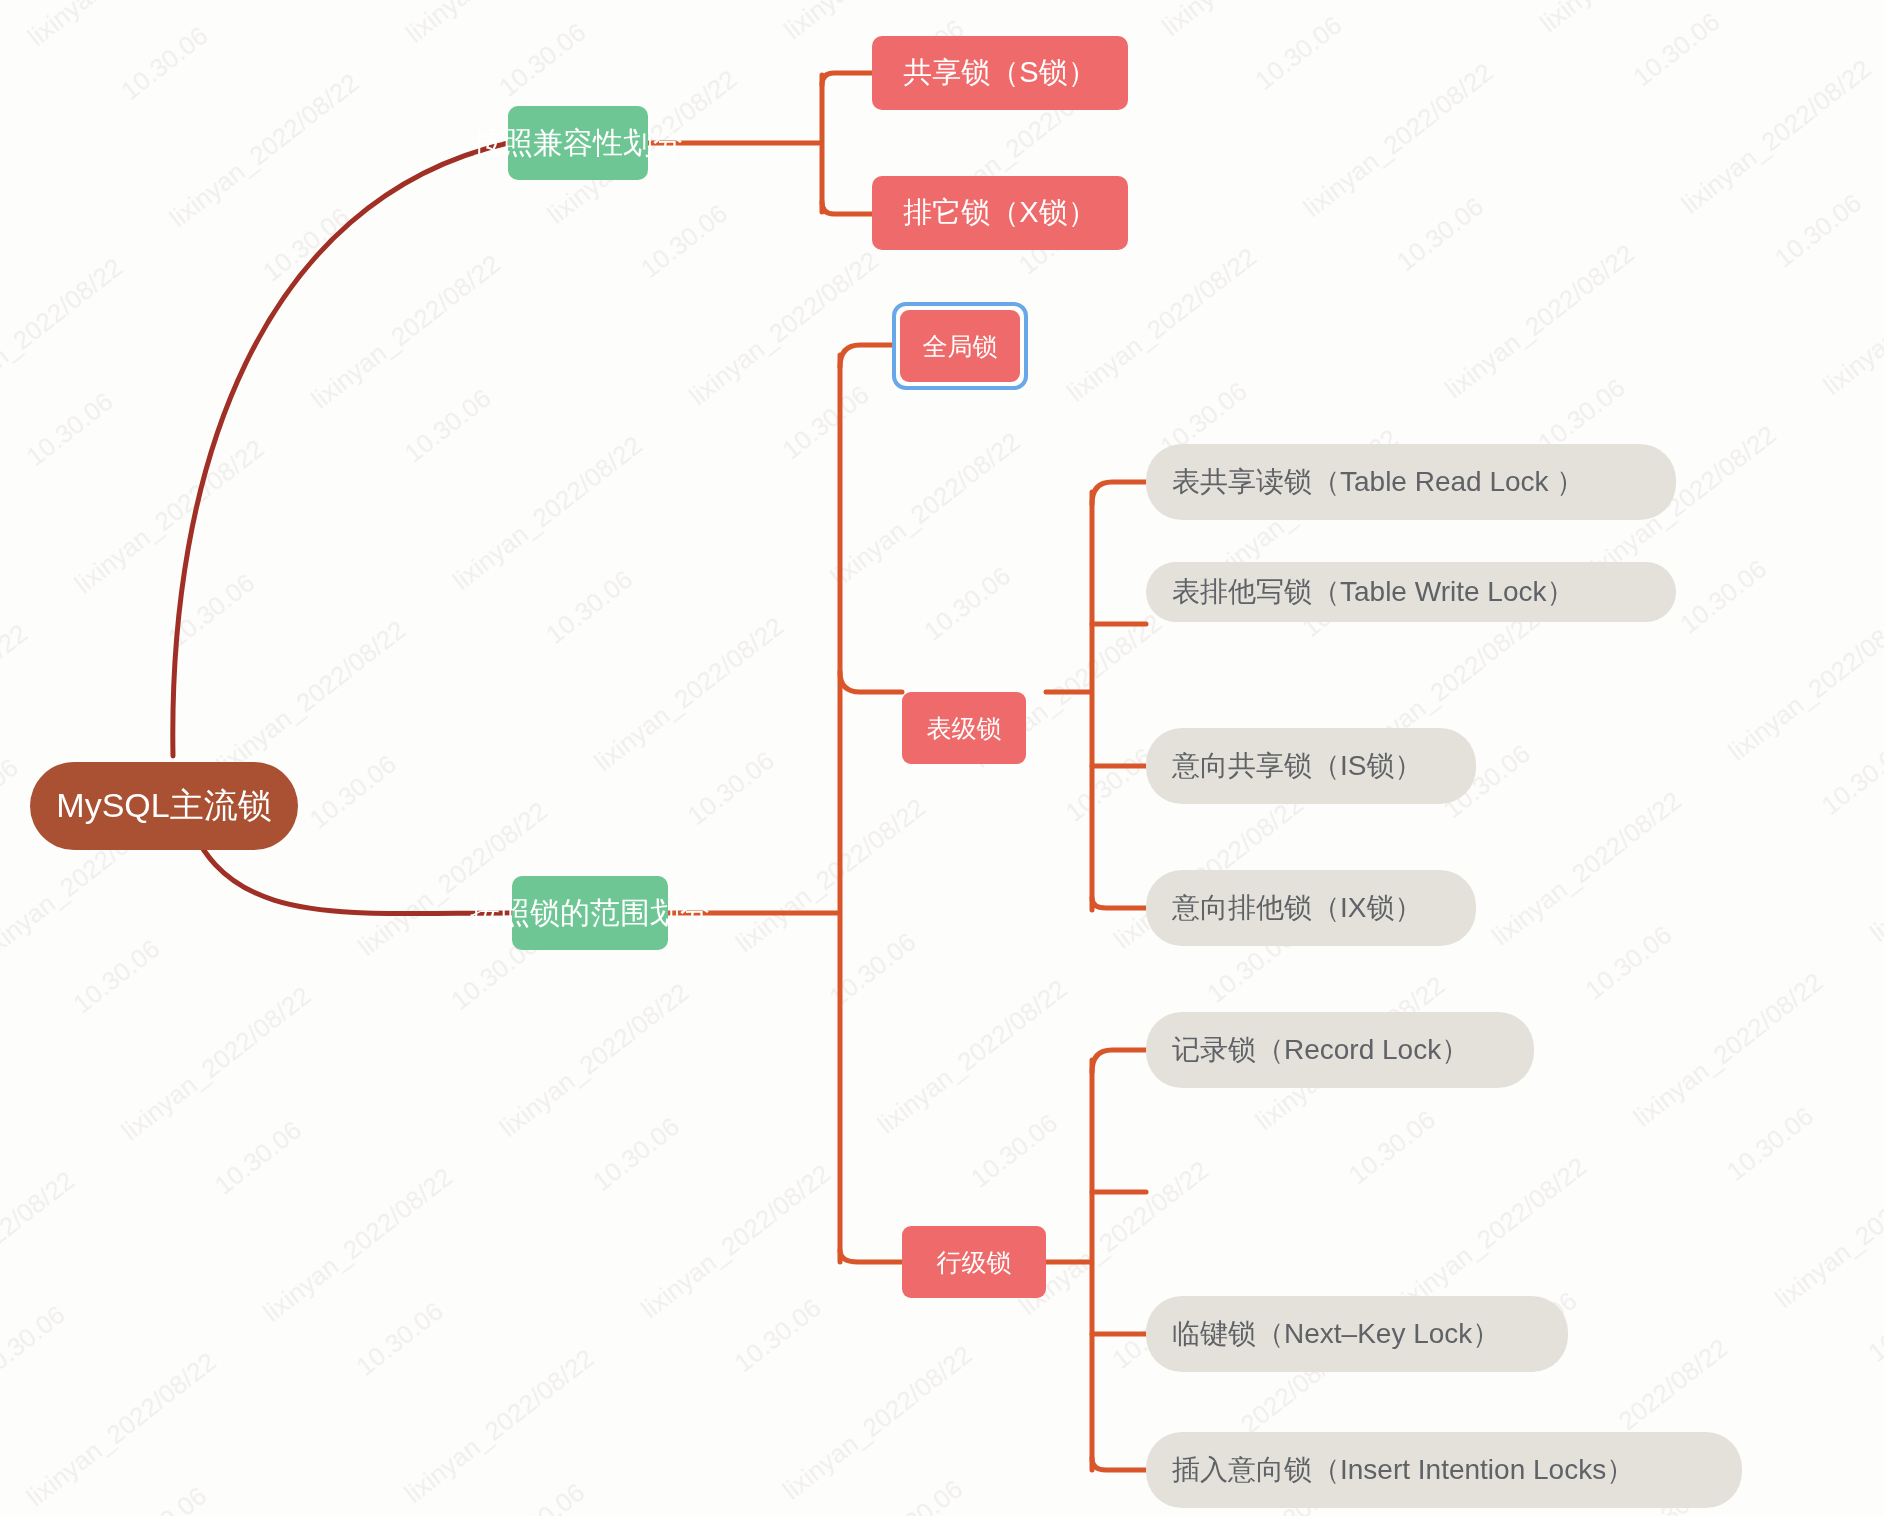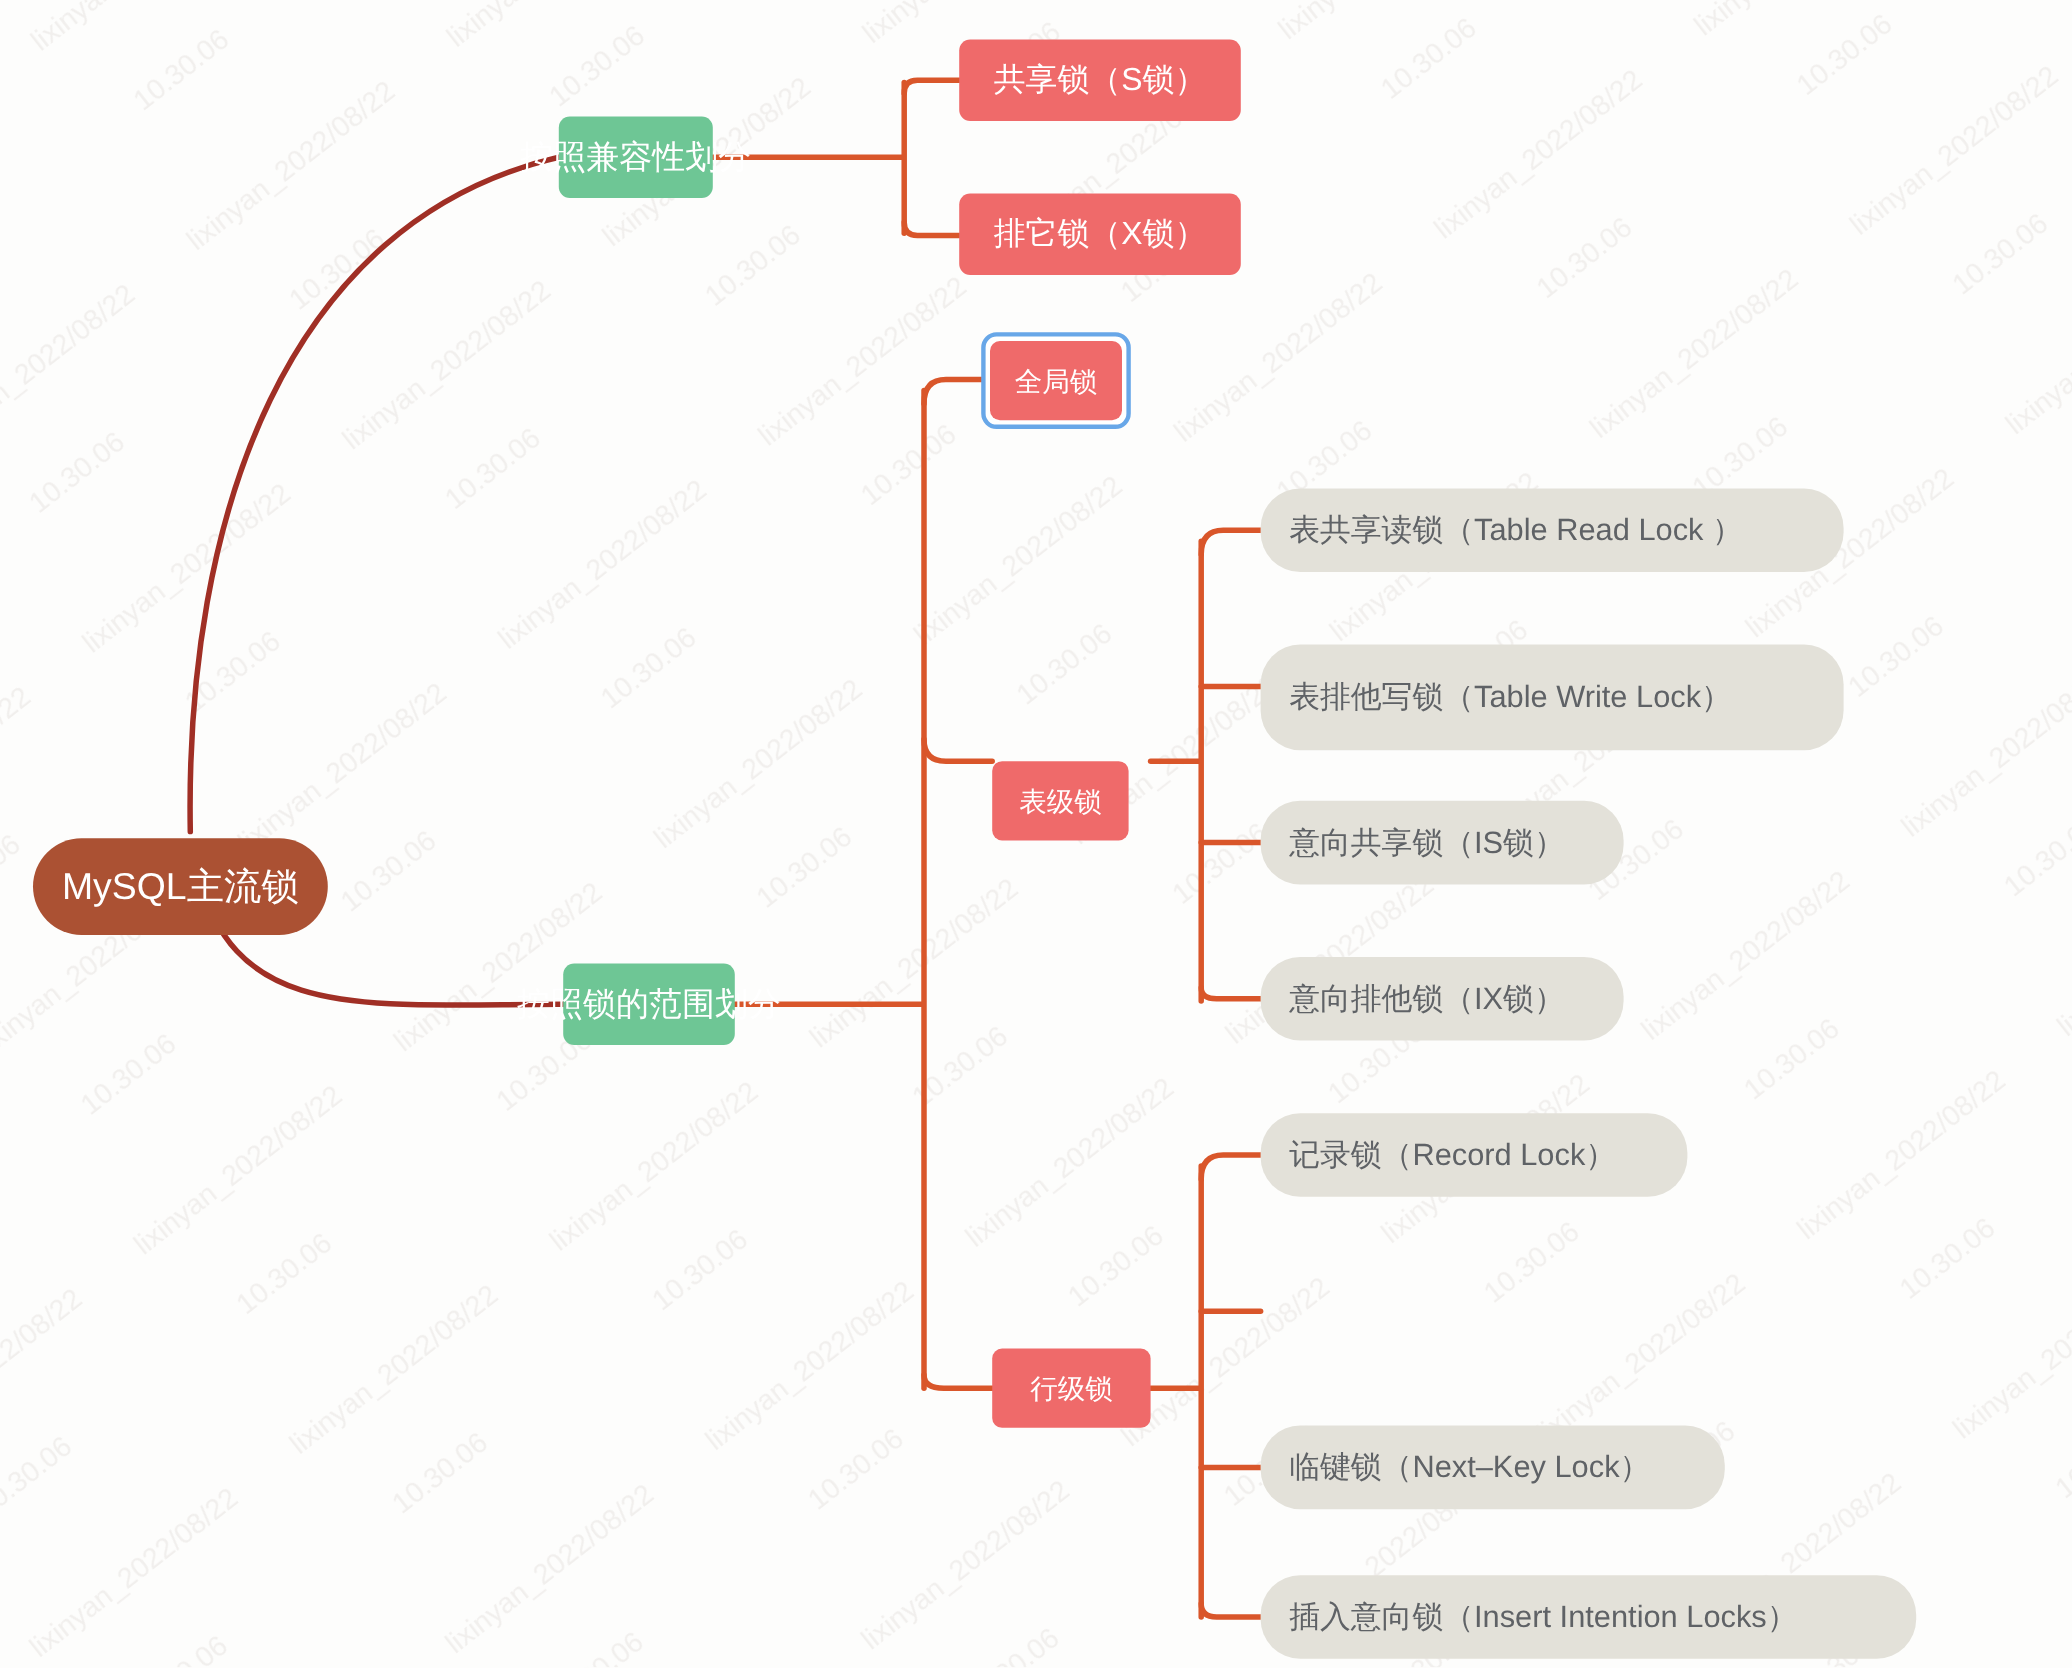--- a/index.html
+++ b/index.html
@@ -165,21 +165,21 @@
   </div>
 
   <div class="node node-red-small" style="left:902px; top:656px; width:124px; height:72px;margin-top:36px;">
     <span>表级锁</span>
   </div>
 
   <div class="node node-gray" style="left:1146px; top:444px; width:530px; height:76px;">
     <span>表共享读锁（Table Read Lock ）</span>
   </div>
 
-  <div class="node node-gray" style="left:1146px; top:586px; width:530px; height:96px;">
+  <div class="node node-gray" style="left:1146px; top:562px; width:530px; height:60px;">
     <span>表排他写锁（Table Write Lock）</span>
   </div>
 
   <div class="node node-gray" style="left:1146px; top:728px; width:330px; height:76px;">
     <span>意向共享锁（IS锁）</span>
   </div>
 
   <div class="node node-gray" style="left:1146px; top:870px; width:330px; height:76px;">
     <span>意向排他锁（IX锁）</span>
   </div>

